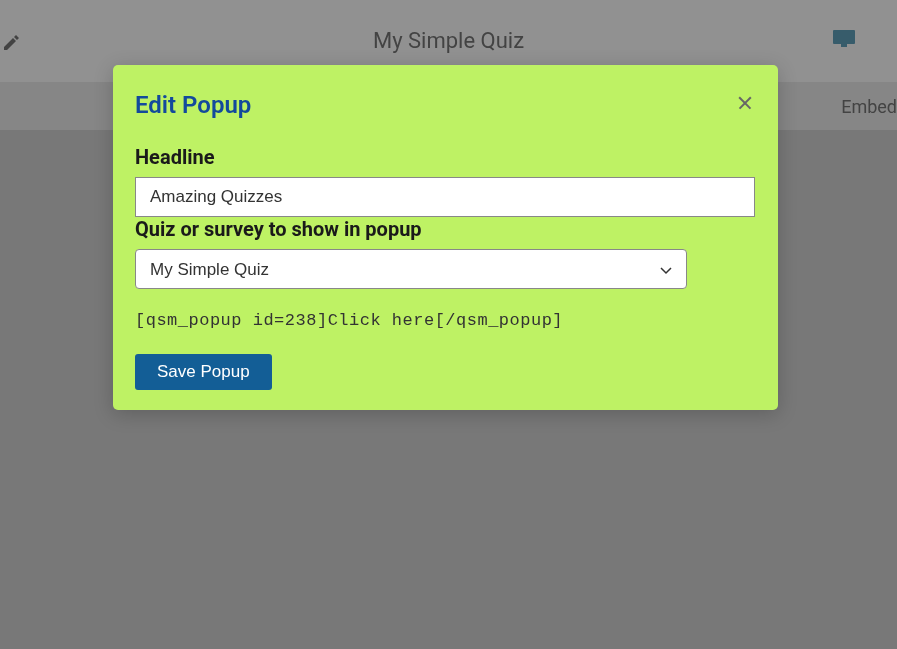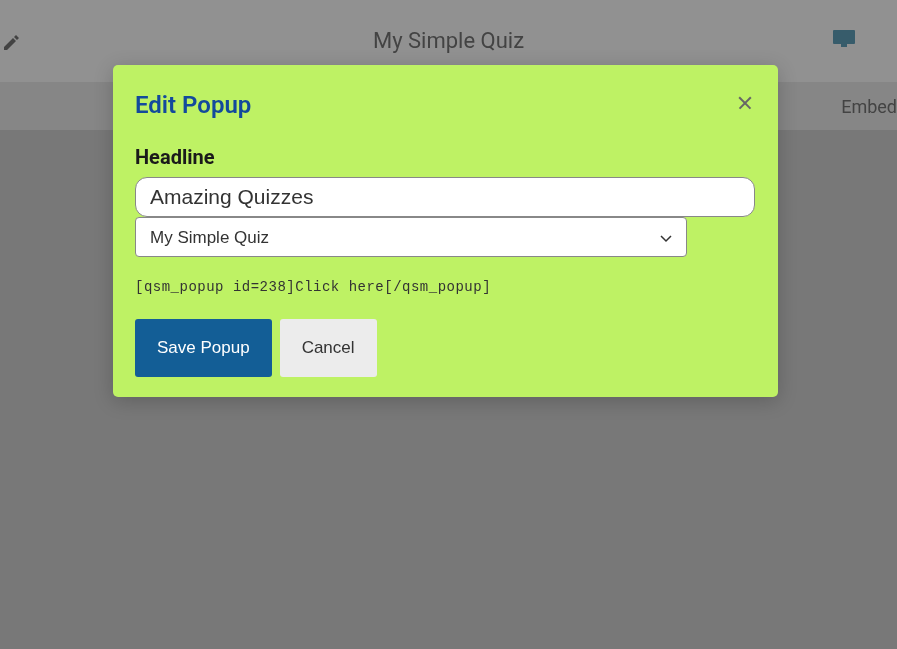--- a/index.html
+++ b/index.html
@@ -112,23 +112,23 @@
       font-size: 20px;
       font-weight: 700;
       color: #1a1a1a;
       margin-bottom: 8px;
       display: block;
     }
     .text-input {
       width: 620px;
       height: 40px;
       border: 1px solid #888;
-      border-radius: 12px;
+      border-radius: 0;
       padding: 0 14px;
-      font-size: 21px;
+      font-size: 17px;
       color: #333;
       background: #fff;
     }
     .select-wrap {
       position: relative;
       width: 552px;
     }
     .select-input {
       width: 100%;
       height: 40px;
@@ -146,32 +146,32 @@
       position: absolute;
       right: 14px;
       top: 50%;
       transform: translateY(-50%);
       pointer-events: none;
       width: 14px;
       height: 14px;
     }
     .shortcode {
       font-family: "Courier New", monospace;
-      font-size: 14px;
+      font-size: 17px;
       color: #333;
       margin-top: 22px;
       margin-bottom: 24px;
       letter-spacing: 0.5px;
     }
     .button-row {
       display: flex;
       gap: 8px;
     }
     .btn {
-      height: 58px;
+      height: 36px;
       padding: 0 22px;
       border: none;
       border-radius: 3px;
       font-size: 17px;
       cursor: pointer;
     }
     .btn-primary {
       background: #135e96;
       color: #fff;
     }
@@ -207,34 +207,34 @@
 <div class="modal">
   <div class="modal-title">Edit Popup</div>
   <div class="close-x"></div>
 
   <div class="field-group">
     <label class="field-label">Headline</label>
     <input type="text" class="text-input" value="Amazing Quizzes" style="">
   </div>
 
   <div class="field-group">
+    <label class="field-label">Quiz or survey to show in popup</label>
     <div class="select-wrap">
       <select class="select-input">
         <option>My Simple Quiz</option>
       </select>
       <span class="chevron">
         <svg viewBox="0 0 14 14" fill="none" stroke="#333" stroke-width="1.5">
             <path d="M2 5l5 5 5-5"></path>
           </svg>
       </span>
     </div>
   </div>
 
   <div class="field-group">
   </div>
 
   <div class="shortcode">[qsm_popup id=238]Click here[/qsm_popup]</div>
 
   <div class="button-row">
     <button class="btn btn-primary">Save Popup</button>
-    <button class="btn btn-secondary">Cancel</button>
   </div>
 </div>
 
 </body></html>

